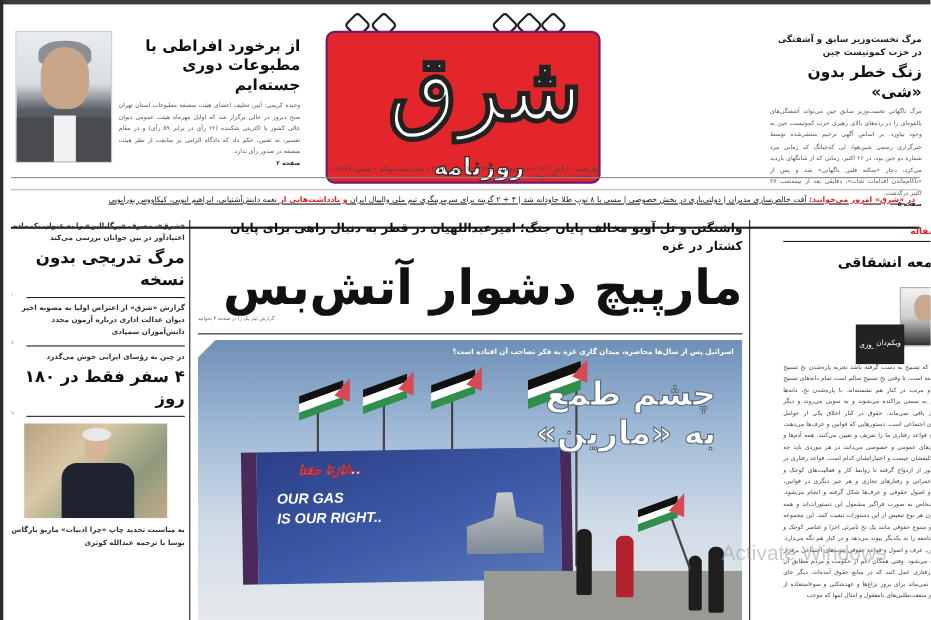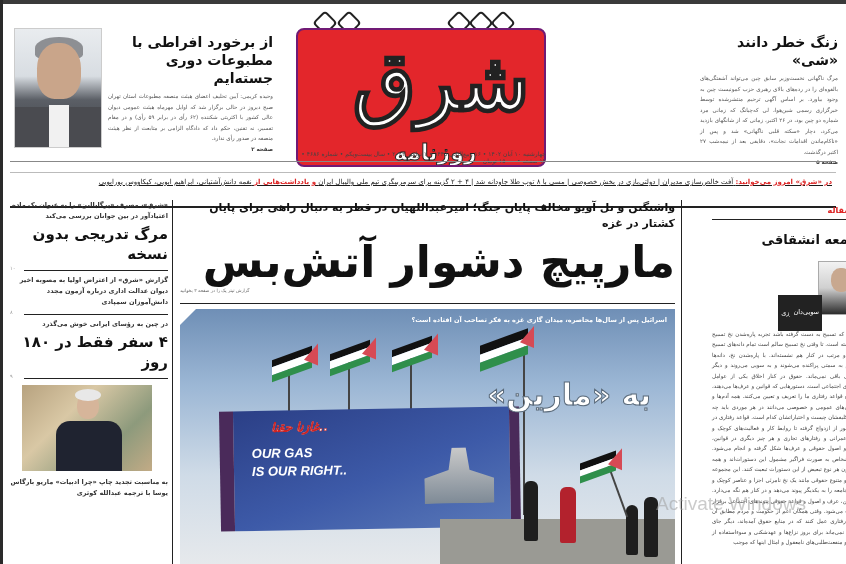--- a/index.html
+++ b/index.html
@@ -110,21 +110,22 @@
   <div class="dot" style="left:172px"></div>
   <div class="dot" style="left:194px"></div>
 </div>
 <div class="logo">
   <div class="logo-word rtl">شرق</div>
   <div class="logo-sub rtl">روزنامه</div>
 </div>
 <div class="dateline rtl">چهارشنبه ۱۰ آبان ۱۴۰۲ • ۱۶ ربیع‌الثانی ۱۴۴۵ • ۱ نوامبر ۲۰۲۳ • سال بیست‌ویکم • شماره ۴۶۸۶ • ۱۲ صفحه • ۱۵۰۰۰ تومان</div>
 
 <div class="story-tr rtl">
-  <div class="hl-med">زنگ خطر دانند «شی»</div>
+  <div class="kicker">مرگ نخست‌وزیر سابق و آشفتگی در حزب کمونیست چین</div>
+  <div class="hl-med">زنگ خطر بدون «شی»</div>
   <div class="body-sm">مرگ ناگهانی نخست‌وزیر سابق چین می‌تواند آشفتگی‌های بالقوه‌ای را در رده‌های بالای رهبری حزب کمونیست چین به وجود بیاورد. بر اساس آگهی ترحیم منتشرشده توسط خبرگزاری رسمی شین‌هوا، لی که‌چیانگ که زمانی مرد شماره دو چین بود، در ۲۶ اکتبر، زمانی که از شانگهای بازدید می‌کرد، دچار «سکته قلبی ناگهانی» شد و پس از «ناکام‌ماندن اقدامات نجات»، دقایقی بعد از نیمه‌شب ۲۷ اکتبر درگذشت.</div>
   <div class="pageref">صفحه ۵</div>
 </div>
 
 <div class="rule-top"></div>
 
 <div class="ticker rtl">
   <span class="red">در «شرق» امروز می‌خوانید:</span>
   <span>آفت خالص‌سازی مدیران | دولتی‌بازی در بخش خصوصی | مسی با ۸ توپ طلا جاودانه شد | ۴ + ۲ گزینه برای سرمربیگری تیم ملی والیبال ایران</span>
   <span class="red">و یادداشت‌هایی از</span>
@@ -211,33 +212,33 @@
   <div class="person" style="left:446px;top:196px;width:12px;height:50px"></div>
   <div class="person" style="left:464px;top:188px;width:14px;height:60px"></div>
   <div class="pole" style="left:436px;top:150px;height:60px;transform:rotate(-20deg)"></div>
   <div class="flag" style="left:400px;top:148px;width:36px;height:20px">
       <div class="b"></div>
       <div class="w"></div>
       <div class="g"></div>
       <div class="r"></div>
     </div>
   <div class="bp-caption rtl">اسرائیل پس از سال‌ها محاصره، میدان گازی غزه به فکر تصاحب آن افتاده است؟</div>
-  <div class="bp-title rtl"><br><span>به «مارین»</span></div>
+  <div class="bp-title rtl"><span>چشم طمع</span><br><span>به «مارین»</span></div>
 </div>
 
 <div class="vline-right"></div>
 
 <div class="col-right rtl">
   <div class="rc-section">سرمقاله</div>
   <div class="rc-head">جامعه انشقاقی</div>
   <div class="author">
     <div class="author-photo">
         <div class="h"></div>
       </div>
     <div class="author-name">کامبیز نوروزی</div>
-    <div class="author-role">سویی‌دان</div>
+    <div class="author-role">ویکم‌دان</div>
   </div>
   <div class="rc-body">هرکس که تسبیح به دست گرفته باشد تجربه پاره‌شدن نخ تسبیح هم داشته است. تا وقتی نخ تسبیح سالم است تمام دانه‌های تسبیح منظم و مرتب در کنار هم نشسته‌اند. با پاره‌شدن نخ، دانه‌ها هرکدام به سمتی پراکنده می‌شوند و به سویی می‌روند و دیگر تسبیحی باقی نمی‌ماند. حقوق در کنار اخلاق یکی از عوامل پیوندهای اجتماعی است. دستورهایی که قوانین و عرف‌ها می‌دهند، در واقع قواعد رفتاری ما را تعریف و تعیین می‌کنند. همه آدم‌ها و سازمان‌های عمومی و خصوصی می‌دانند در هر موردی باید چه کنند، تکلیفشان چیست و اختیاراتشان کدام است. قواعد رفتاری در همه امور از ازدواج گرفته تا روابط کار و فعالیت‌های کوچک و بزرگ عمرانی و رفتارهای تجاری و هر چیز دیگری در قوانین، قواعد و اصول حقوقی و عرف‌ها شکل گرفته و انجام می‌شود. همه اشخاص به صورت فراگیر مشمول این دستورات‌اند و همه باید بدون هر نوع تبعیض از این دستورات تبعیت کنند. این مجموعه عظیم و متنوع حقوقی مانند یک نخ نامرئی اجزا و عناصر کوچک و بزرگ جامعه را به یکدیگر پیوند می‌دهد و در کنار هم نگه می‌دارد. با قوانین، عرف و اصول و قواعد حقوقی پیوندهای اجتماعی برقرار و تثبیت می‌شود. وقتی همگان اعم از حکومت و مردم مطابق آن قواعد رفتاری عمل کنند که در منابع حقوق آمده‌اند، دیگر جای چندانی نمی‌ماند برای بروز نزاع‌ها و عهدشکنی و سوءاستفاده از قدرت و منفعت‌طلبی‌های نامعقول و امثال اینها که موجب</div>
 </div>
 
 <div class="watermark">
   <div>Activate Windows</div>
 </div>
 
 </body></html>

